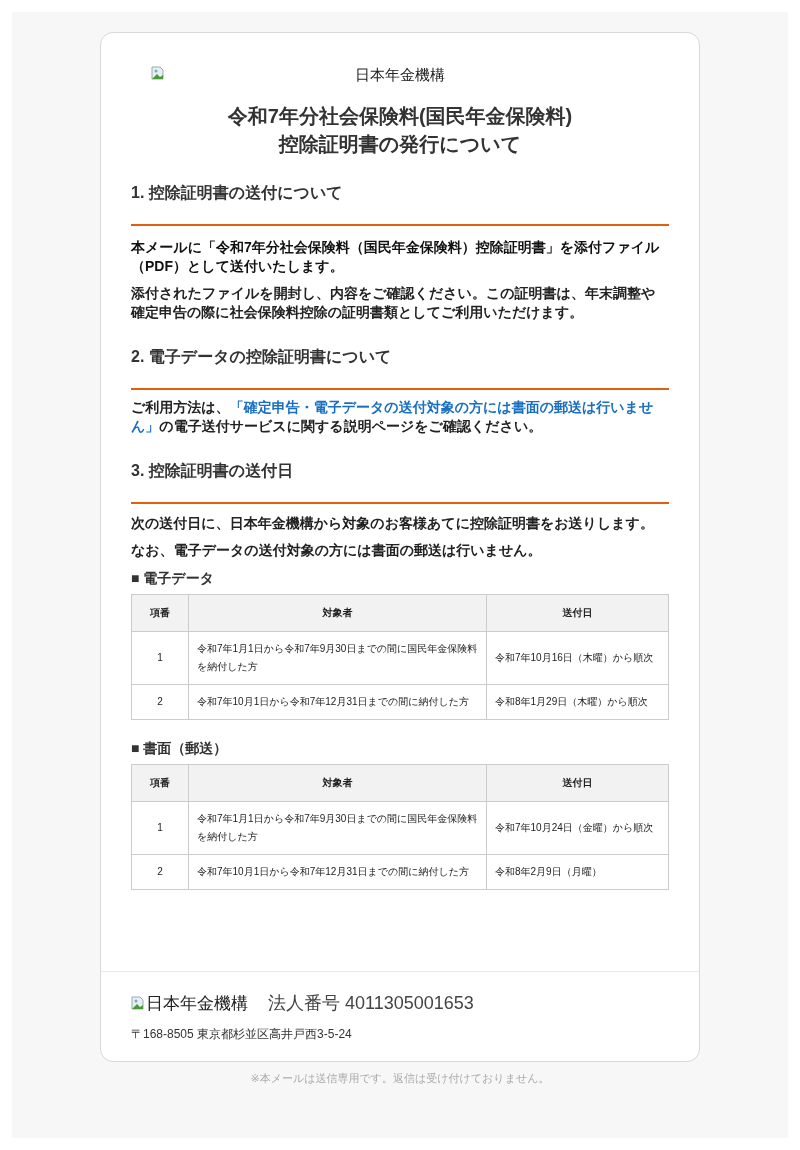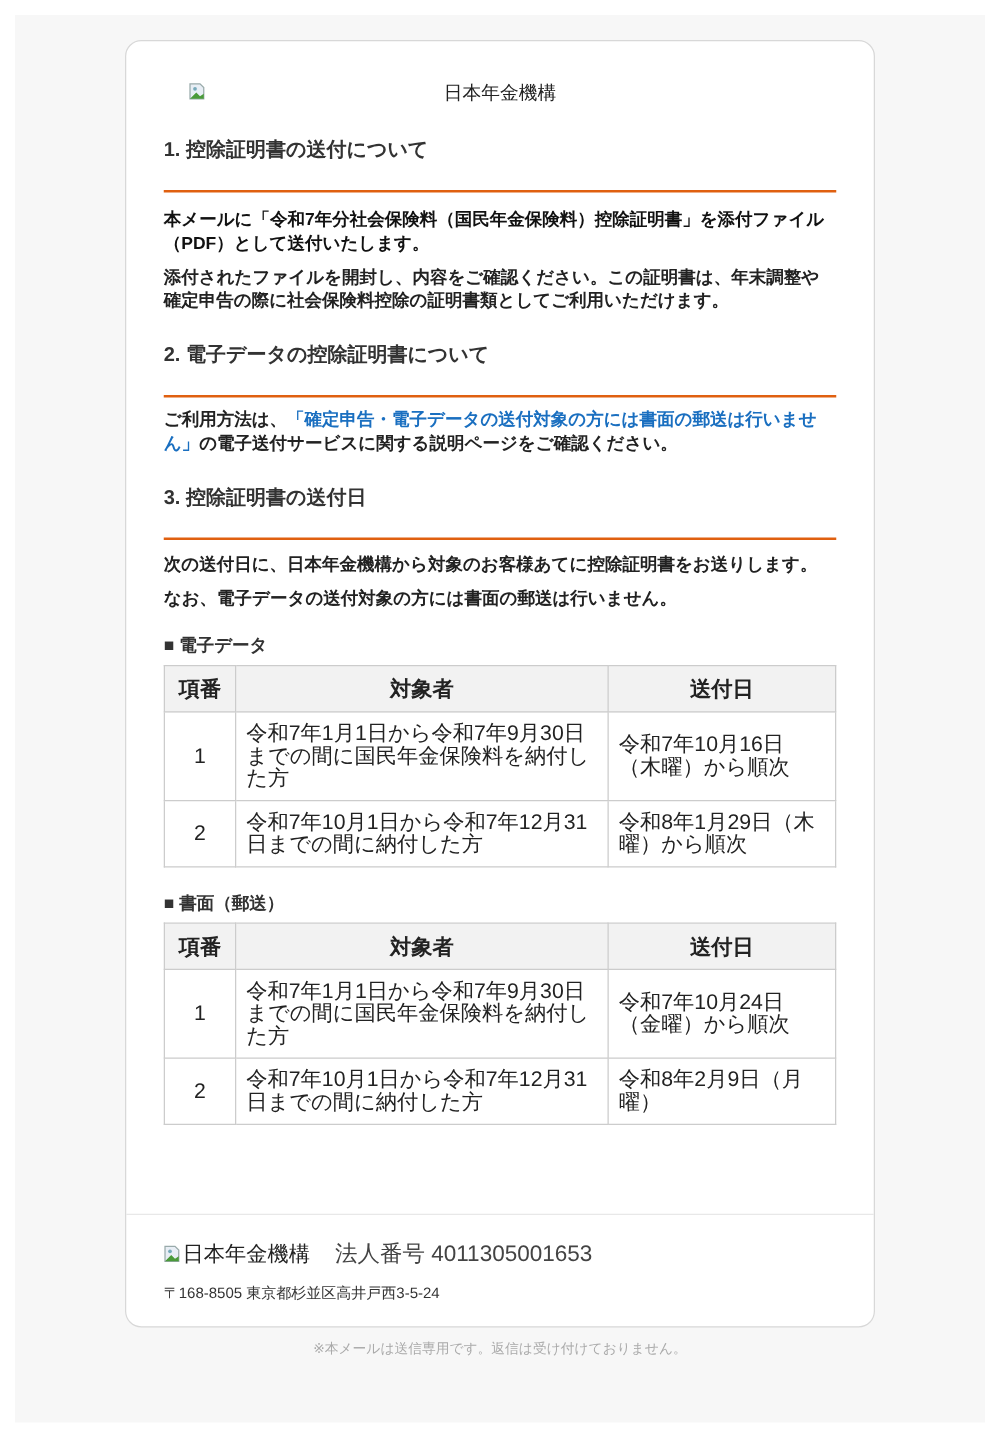--- a/index.html
+++ b/index.html
@@ -8,22 +8,22 @@
   .card { position:absolute; left:88px; top:20px; width:598px; height:1028px; background:#fff; border:1px solid #d8d8d8; border-radius:13px; }
   .content { padding:0 30px; }
   .logo-row { position:relative; height:22px; margin-top:31px; text-align:center; font-size:15px; color:#222; line-height:22px; }
   .broken-img { position:absolute; left:20px; top:2px; width:14px; height:14px; }
   .title { margin-top:16px; text-align:center; font-size:20px; font-weight:bold; line-height:28px; color:#333; }
   .section-h { margin-top:24px; font-size:16px; font-weight:bold; color:#333; padding-bottom:20px; border-bottom:2px solid #e06010; line-height:22px; }
   p { margin:0; font-size:14px; line-height:19px; color:#222;font-weight:bold; }
   .p-bold { font-weight:bold; margin-top:12px; color:#111; }
   .p-gap { margin-top:8px; }
   .link { color:#1a6fc0; text-decoration:none; cursor:pointer; }
-  .subh { margin-top:18px; font-size:14px; font-weight:bold; color:#333; line-height:20px; }
-  table { border-collapse:collapse; width:538px; margin-top:6px; font-size:17px;padding-left:28px; }
+  .subh { margin-top:8px; font-size:14px; font-weight:bold; color:#333; line-height:20px; }
+  table { border-collapse:collapse; width:538px; margin-top:6px; font-size:10px;padding-left:28px; }
   th { background:#f2f2f2; border:1px solid #ccc; height:34px; font-weight:bold; color:#222; }
   td { border:1px solid #ccc; padding:8px 8px; line-height:18px; color:#222; vertical-align:middle; }
   td.num { text-align:center; }
   .footer { position:absolute; left:0; right:0; top:938px; border-top:1px solid #e8e8e8; padding:20px 30px 0 30px; }
   .footer-row { display:flex; align-items:center; height:22px; }
   .footer-logo { font-size:17px; color:#222; display:flex; align-items:center; }
   .footer-logo .broken-img { position:static; margin-right:1px; }
   .corp { margin-left:20px; font-size:18px; color:#444; }
   .addr { margin-top:12px; font-size:12px; color:#333; }
   .note { position:absolute; left:0; width:800px; top:1083px; text-align:center; font-size:11px; color:#aaa; }
@@ -34,20 +34,24 @@
 <div class="outer">
   <div class="card">
     <div class="content">
       <div class="logo-row">
         <svg class="broken-img" viewBox="0 0 14 14">
           <path d="M1 1h8l3 3v9H1z" fill="#e8eef5" stroke="#9aa" stroke-width="1"></path>
           <path d="M1 13l5-5 3 3 3-2v4z" fill="#4a9a3a"></path>
           <circle cx="5" cy="5" r="1.5" fill="#7ab"></circle>
         </svg>
         <span>日本年金機構</span>
+      </div>
+      <div class="title">
+        <div>令和7年分社会保険料(国民年金保険料)</div>
+        <div>控除証明書の発行について</div>
       </div>
 
       <div class="section-h">1. 控除証明書の送付について</div>
       <p class="p-bold">本メールに「令和7年分社会保険料（国民年金保険料）控除証明書」を添付ファイル（PDF）として送付いたします。</p>
       <p class="p-gap">添付されたファイルを開封し、内容をご確認ください。この証明書は、年末調整や確定申告の際に社会保険料控除の証明書類としてご利用いただけます。</p>
 
       <div class="section-h">2. 電子データの控除証明書について</div>
       <p class="p-gap"><span>ご利用方法は、</span><a class="link">「確定申告・電子データの送付対象の方には書面の郵送は行いません」</a><span>の電子送付サービスに関する説明ページをご確認ください。</span></p>
 
       <div class="section-h">3. 控除証明書の送付日</div>

